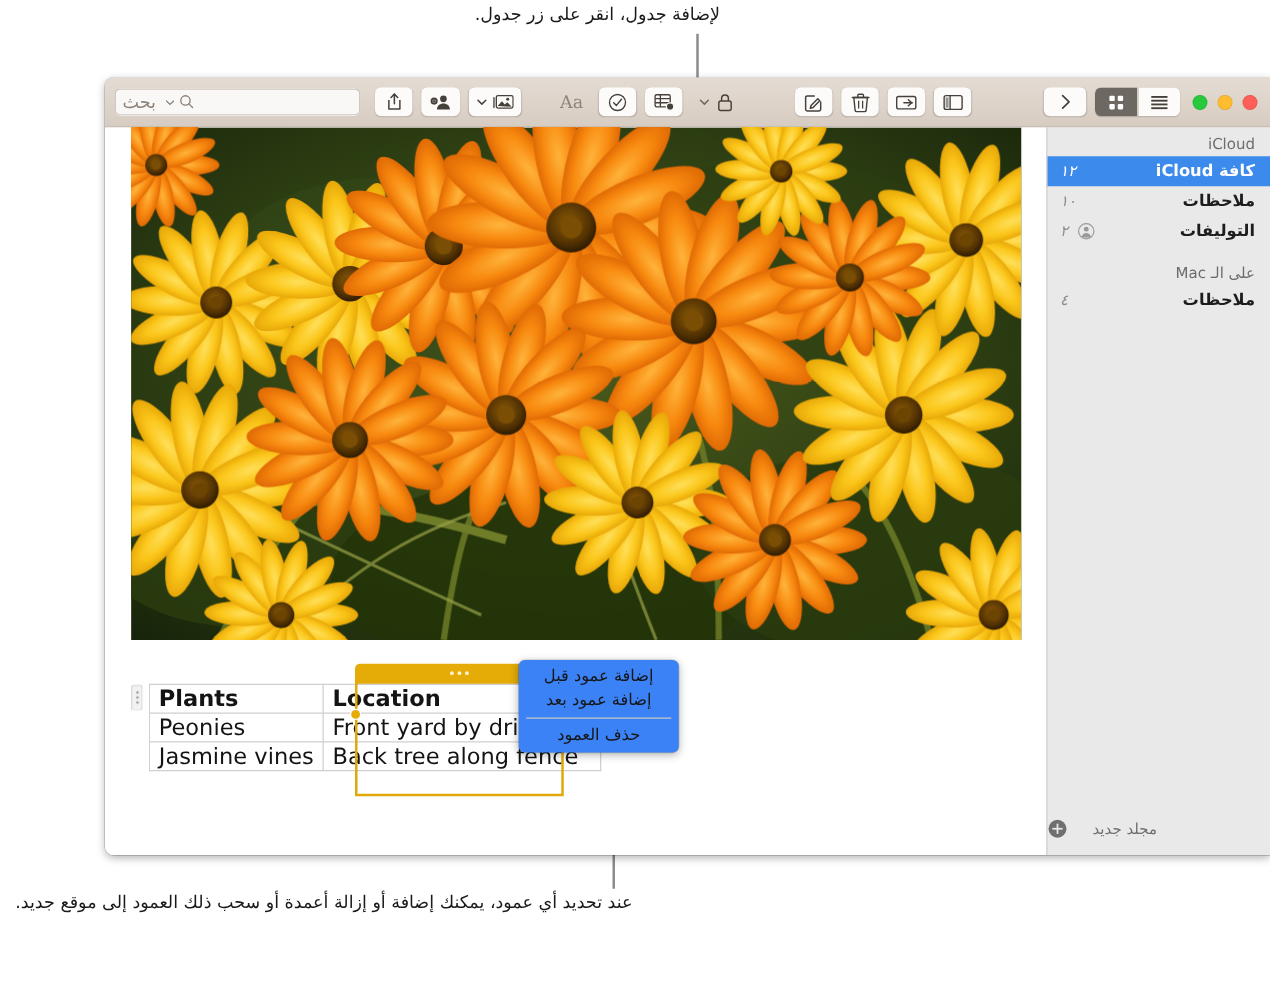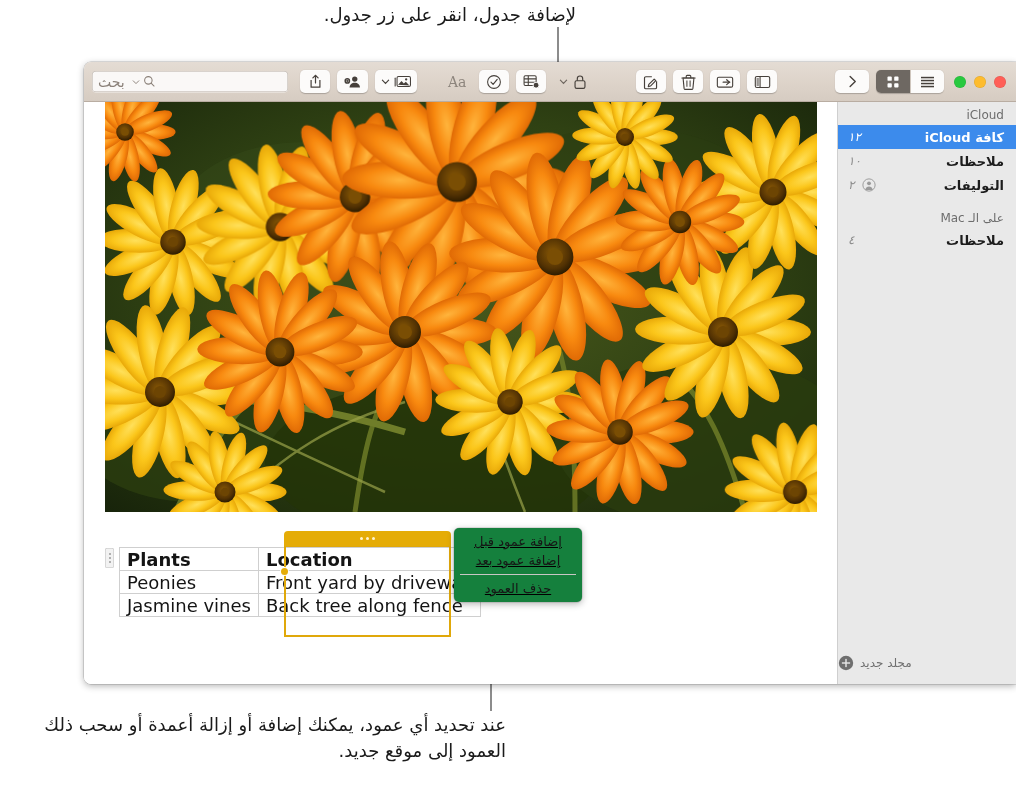--- a/index.html
+++ b/index.html
@@ -13,21 +13,21 @@
     position: relative;
     font-family: "DejaVu Sans", "Liberation Sans", sans-serif;
     overflow: hidden;
   }
 
   
   .callout {
     position: absolute;
     color: #1a1a1a;
     direction: rtl;
-    font-size: 18px;
+    font-size: 14px;
     line-height: 1.45;
     white-space: pre-wrap;
   }
   #callout-top {
     top: 2px;
     right: 440px;
     width: 420px;
   }
   #callout-bottom {
     top: 712px;
@@ -191,21 +191,21 @@
   }
   .sb-row.selected .sb-count { color: #ffffff; }
   .shared-icon { width: 14px; height: 14px; flex: 0 0 14px; }
   #sidebar-footer {
     margin-top: auto;
     height: 34px;
     display: flex;
     align-items: center;
     justify-content: flex-start;
     padding: 0 2px 4px 0;
-    gap: 6px;
+    gap: 20px;
     direction: rtl;
     flex-direction: row-reverse;
   }
   #new-folder-label {
     font-size: 12px;
     color: #6f6f6f;
   }
 
   
   #note-area {
@@ -301,30 +301,29 @@
     position: absolute;
     width: 7px; height: 7px;
     border-radius: 50%;
     background: #e5ac07;
     box-shadow: 0 0 0 1px #ffffff;
   }
 
   
   #context-menu {
     position: absolute;
-    left: 454px;
+    left: 415px;
     top: 528px;
     width: 128px;
-    background: #15803d;
+    background: #3b82f6;
     border-radius: 5px;
     box-shadow: 0 2px 7px rgba(0,0,0,0.30), 0 0 0 0.5px rgba(0,0,0,0.18);
     padding: 4px 0;
     direction: rtl;
     z-index: 40;
-    text-decoration: underline;
   }
   .ctx-item {
     font-size: 13px;
     color: #161616;
     padding: 1px 10px;
     text-align: center;
     white-space: nowrap;
     line-height: 17px;
   }
   .ctx-sep {

